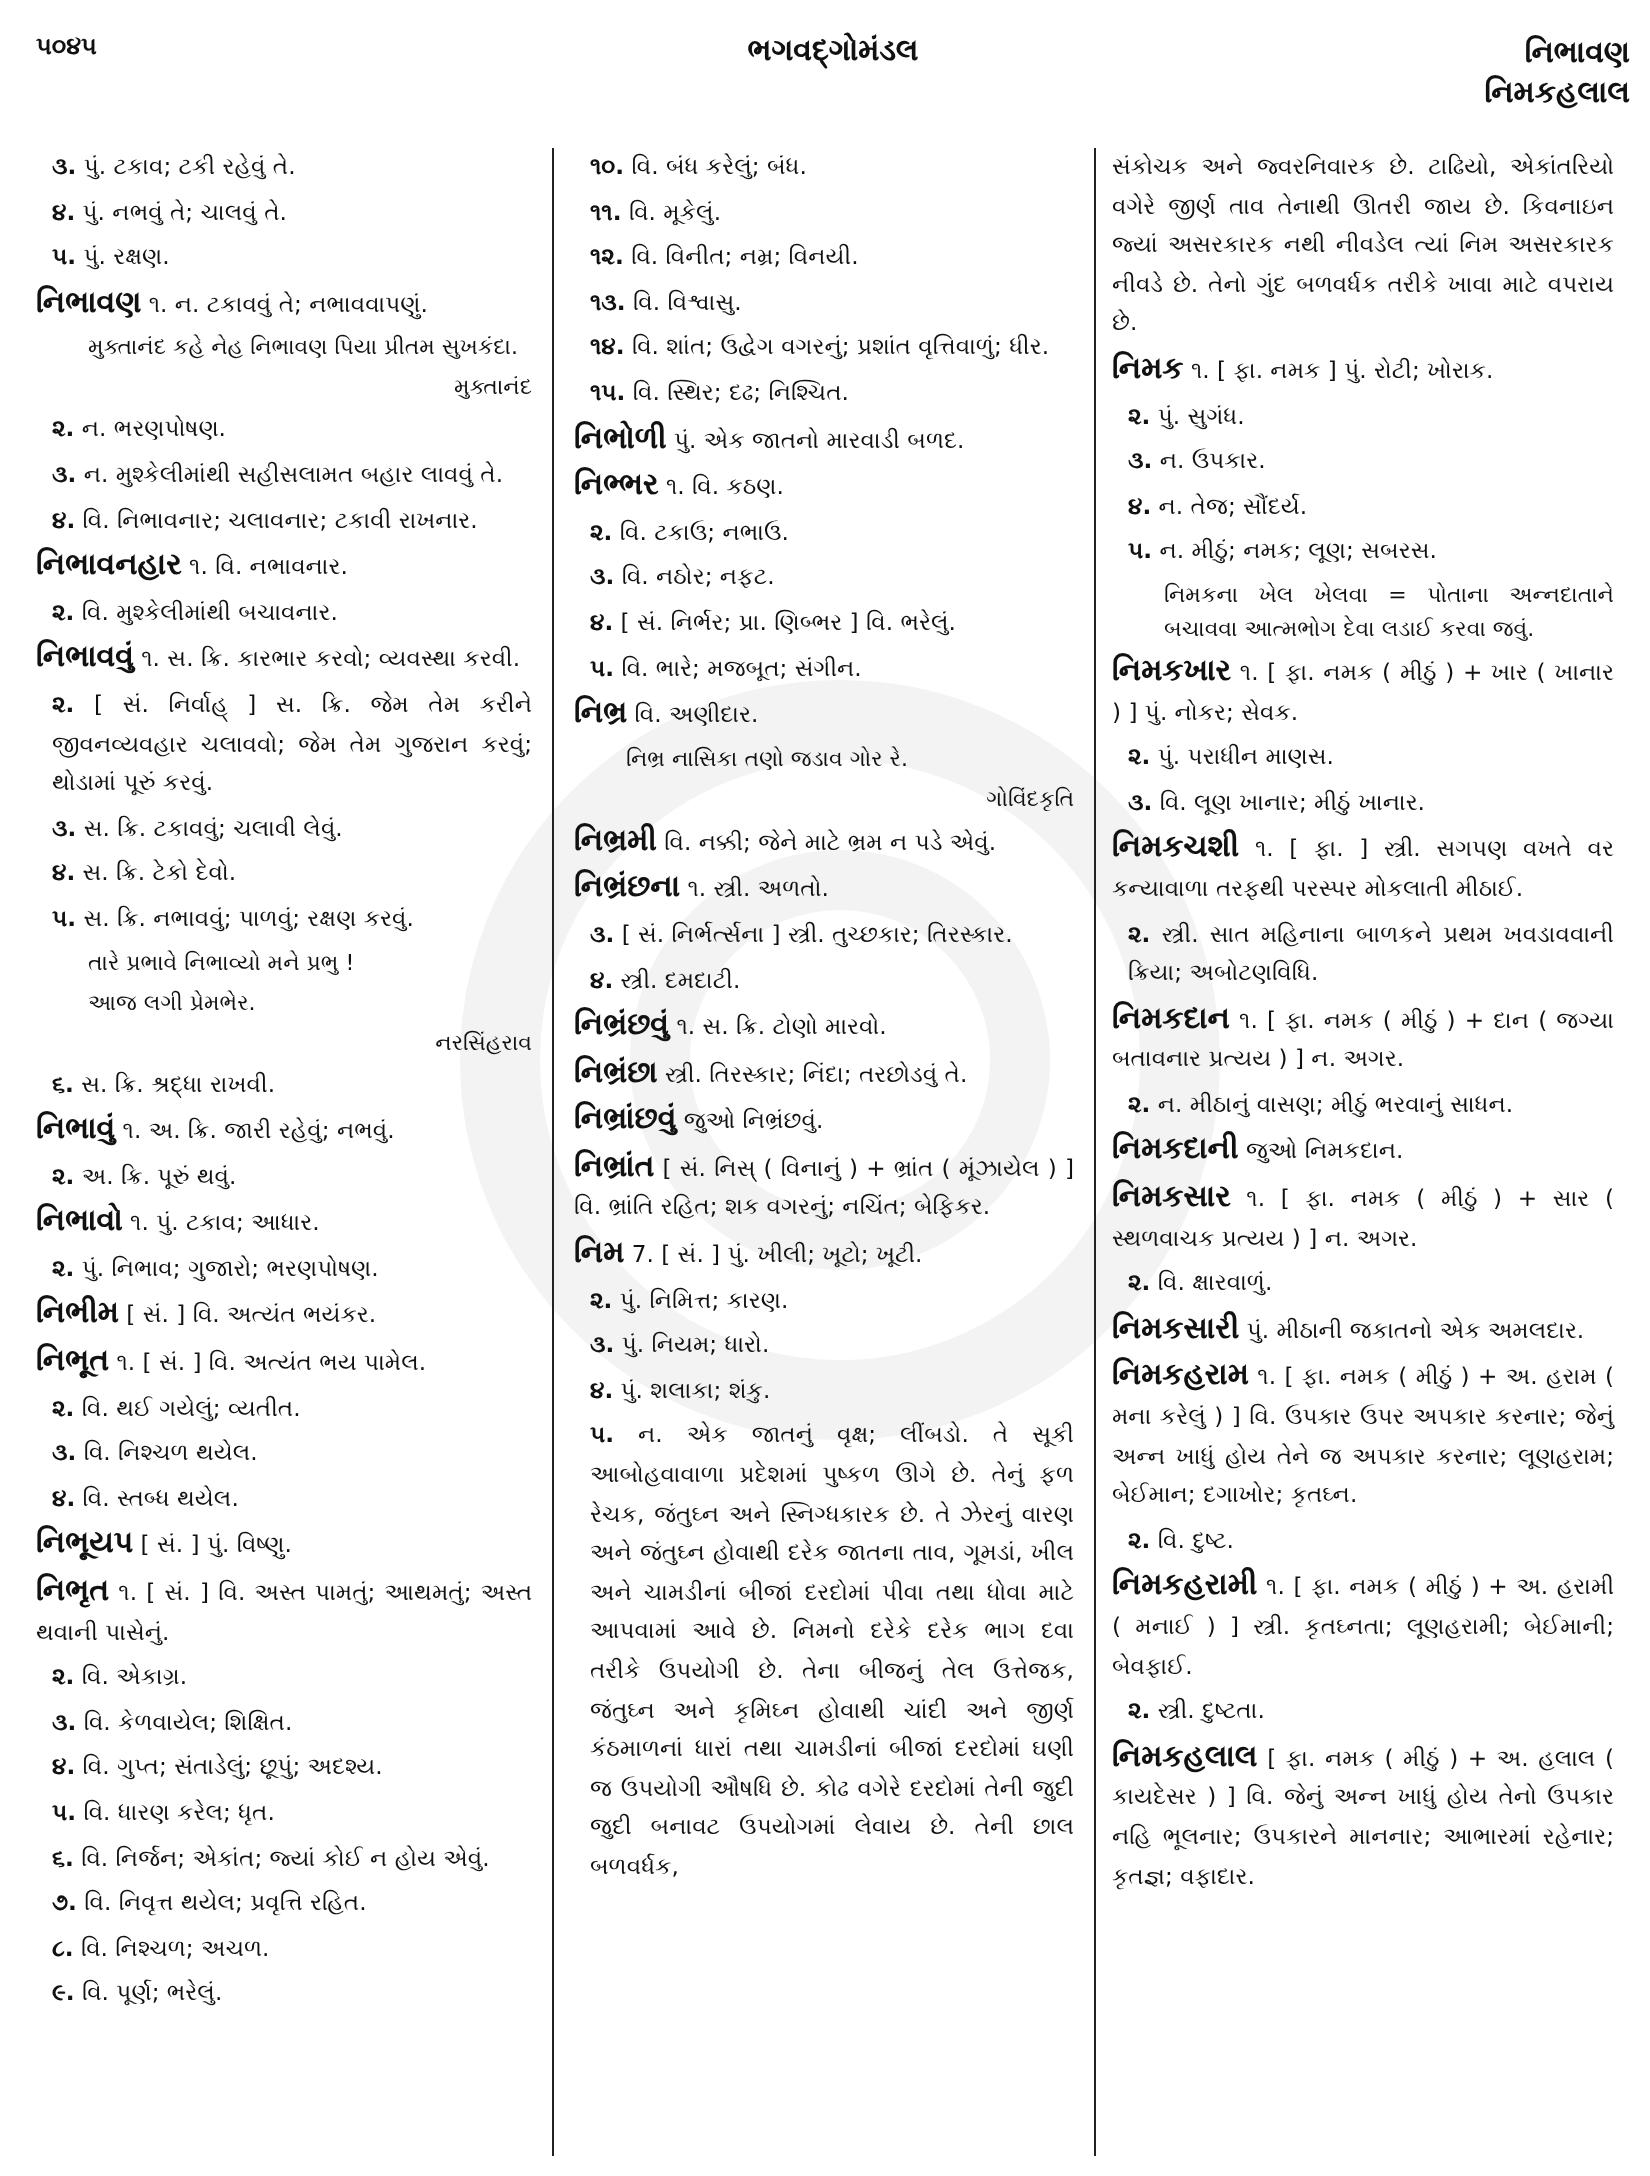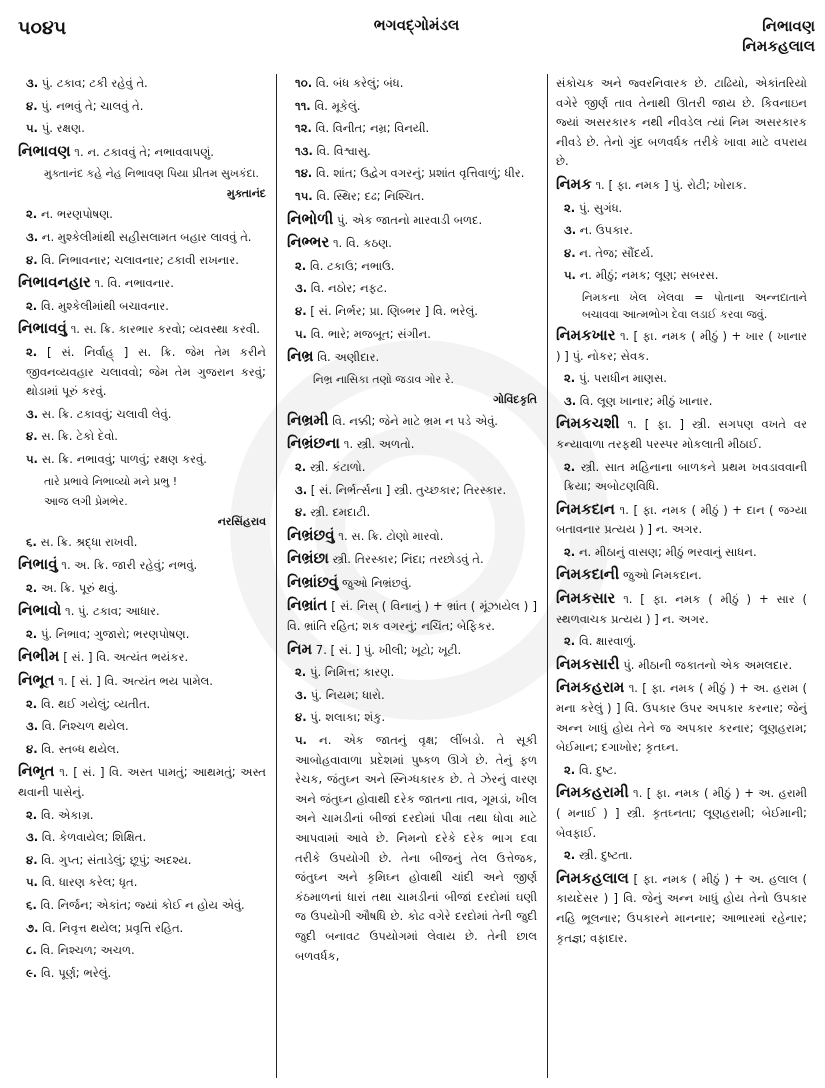--- a/index.html
+++ b/index.html
@@ -7,36 +7,36 @@
     width: 825px; height: 1088px; overflow: hidden; position: relative;
     font-family: "DejaVu Sans", sans-serif; color: #111;
   }
   .watermark {
     position: absolute; left: 230px; top: 300px; width: 380px; height: 460px;
     pointer-events: none; opacity: 0.09;
   }
   .header {
     position: absolute; top: 16px; left: 18px; right: 10px; height: 40px;
   }
-  .page-num { position: absolute; left: 0; top: 0; font-size: 19px; font-weight: bold; }
+  .page-num { position: absolute; left: 0; top: 0; font-size: 12px; font-weight: bold; }
   .book-title { position: absolute; left: 0; right: 0; top: 0; text-align: center; font-size: 15px; font-weight: bold; }
   .guide-words { position: absolute; right: 0; top: 0; text-align: right; font-size: 15px; font-weight: bold; line-height: 20px; }
   .columns {
     position: absolute; top: 58px; left: 18px; right: 8px; bottom: 10px;
     display: grid; grid-template-columns: 258px 272px 1fr; column-gap: 0;
   }
   .col { padding: 0 10px 0 8px; overflow: hidden; margin-top: 16px; }
   .col.mid { border-left: 1.5px solid #222; border-right: 1.5px solid #222; padding: 0 10px 0 10px; }
   .col.first { padding-left: 0; }
   .entry { margin: 0 0 3px 0; font-size: 11.6px; line-height: 19.6px; text-align: justify; }
   .hw { font-weight: bold; font-size: 15px; }
   .sense { padding-left: 8px; }
   .sense .num { font-weight: bold; }
   .quote { padding-left: 26px; font-size: 11px; line-height: 17px; }
-  .quote-author { text-align: right; font-size: 11px; font-weight: bold; line-height: 17px; }
+  .quote-author { text-align: right; font-size: 11px; font-weight: normal; line-height: 17px; }
 </style>
 </head>
 <body>
 
 <svg class="watermark" viewBox="0 0 380 460">
   <circle cx="190" cy="230" r="170" fill="none" stroke="#888" stroke-width="40"></circle>
   <circle cx="190" cy="230" r="90" fill="none" stroke="#888" stroke-width="30"></circle>
 </svg>
 
 <div class="header">
@@ -72,20 +72,21 @@
       <div class="entry sense"><span class="num">૬.</span> <span>સ. ક્રિ. શ્રદ્ધા રાખવી.</span></div>
       <div class="entry"><span class="hw">નિભાવું</span> <span>૧. અ. ક્રિ. જારી રહેવું; નભવું.</span></div>
       <div class="entry sense"><span class="num">૨.</span> <span>અ. ક્રિ. પૂરું થવું.</span></div>
       <div class="entry"><span class="hw">નિભાવો</span> <span>૧. પું. ટકાવ; આધાર.</span></div>
       <div class="entry sense"><span class="num">૨.</span> <span>પું. નિભાવ; ગુજારો; ભરણપોષણ.</span></div>
       <div class="entry"><span class="hw">નિભીમ</span> <span>[ સં. ] વિ. અત્યંત ભયંકર.</span></div>
       <div class="entry"><span class="hw">નિભૂત</span> <span>૧. [ સં. ] વિ. અત્યંત ભય પામેલ.</span></div>
       <div class="entry sense"><span class="num">૨.</span> <span>વિ. થઈ ગયેલું; વ્યતીત.</span></div>
       <div class="entry sense"><span class="num">૩.</span> <span>વિ. નિશ્ચળ થયેલ.</span></div>
       <div class="entry sense"><span class="num">૪.</span> <span>વિ. સ્તબ્ધ થયેલ.</span></div>
+      <div class="entry"><span class="hw">નિભૂયપ</span> <span>[ સં. ] પું. વિષ્ણુ.</span></div>
       <div class="entry"><span class="hw">નિભૃત</span> <span>૧. [ સં. ] વિ. અસ્ત પામતું; આથમતું; અસ્ત થવાની પાસેનું.</span></div>
       <div class="entry sense"><span class="num">૨.</span> <span>વિ. એકાગ્ર.</span></div>
       <div class="entry sense"><span class="num">૩.</span> <span>વિ. કેળવાયેલ; શિક્ષિત.</span></div>
       <div class="entry sense"><span class="num">૪.</span> <span>વિ. ગુપ્ત; સંતાડેલું; છૂપું; અદશ્ય.</span></div>
       <div class="entry sense"><span class="num">૫.</span> <span>વિ. ધારણ કરેલ; ધૃત.</span></div>
       <div class="entry sense"><span class="num">૬.</span> <span>વિ. નિર્જન; એકાંત; જ્યાં કોઈ ન હોય એવું.</span></div>
       <div class="entry sense"><span class="num">૭.</span> <span>વિ. નિવૃત્ત થયેલ; પ્રવૃત્તિ રહિત.</span></div>
       <div class="entry sense"><span class="num">૮.</span> <span>વિ. નિશ્ચળ; અચળ.</span></div>
       <div class="entry sense"><span class="num">૯.</span> <span>વિ. પૂર્ણ; ભરેલું.</span></div>
     </div>
@@ -100,21 +101,20 @@
       <div class="entry"><span class="hw">નિભ્ભર</span> <span>૧. વિ. કઠણ.</span></div>
       <div class="entry sense"><span class="num">૨.</span> <span>વિ. ટકાઉ; નભાઉ.</span></div>
       <div class="entry sense"><span class="num">૩.</span> <span>વિ. નઠોર; નફટ.</span></div>
       <div class="entry sense"><span class="num">૪.</span> <span>[ સં. નિર્ભર; પ્રા. ણિબ્ભર ] વિ. ભરેલું.</span></div>
       <div class="entry sense"><span class="num">૫.</span> <span>વિ. ભારે; મજબૂત; સંગીન.</span></div>
       <div class="entry"><span class="hw">નિભ્ર</span> <span>વિ. અણીદાર.</span></div>
       <div class="entry quote">નિભ્ર નાસિકા તણો જડાવ ગોર રે.</div>
       <div class="entry quote-author">ગોવિંદકૃતિ</div>
       <div class="entry"><span class="hw">નિભ્રમી</span> <span>વિ. નક્કી; જેને માટે ભ્રમ ન પડે એવું.</span></div>
       <div class="entry"><span class="hw">નિભ્રંછના</span> <span>૧. સ્ત્રી. અળતો.</span></div>
-      <div class="entry sense"><span class="num">૨.</span> <span>સ્ત્રી. કંટાળો.</span></div>
       <div class="entry sense"><span class="num">૩.</span> <span>[ સં. નિર્ભર્ત્સના ] સ્ત્રી. તુચ્છકાર; તિરસ્કાર.</span></div>
       <div class="entry sense"><span class="num">૪.</span> <span>સ્ત્રી. દમદાટી.</span></div>
       <div class="entry"><span class="hw">નિભ્રંછવું</span> <span>૧. સ. ક્રિ. ટોણો મારવો.</span></div>
       <div class="entry"><span class="hw">નિભ્રંછા</span> <span>સ્ત્રી. તિરસ્કાર; નિંદા; તરછોડવું તે.</span></div>
       <div class="entry"><span class="hw">નિભ્રાંછવું</span> <span>જુઓ નિભ્રંછવું.</span></div>
       <div class="entry"><span class="hw">નિભ્રાંત</span> <span>[ સં. નિસ્ ( વિનાનું ) + ભ્રાંત ( મૂંઝાયેલ ) ] વિ. ભ્રાંતિ રહિત; શક વગરનું; નચિંત; બેફિકર.</span></div>
       <div class="entry"><span class="hw">નિમ</span> <span>7. [ સં. ] પું. ખીલી; ખૂટો; ખૂટી.</span></div>
       <div class="entry sense"><span class="num">૨.</span> <span>પું. નિમિત્ત; કારણ.</span></div>
       <div class="entry sense"><span class="num">૩.</span> <span>પું. નિયમ; ધારો.</span></div>
       <div class="entry sense"><span class="num">૪.</span> <span>પું. શલાકા; શંકુ.</span></div>

